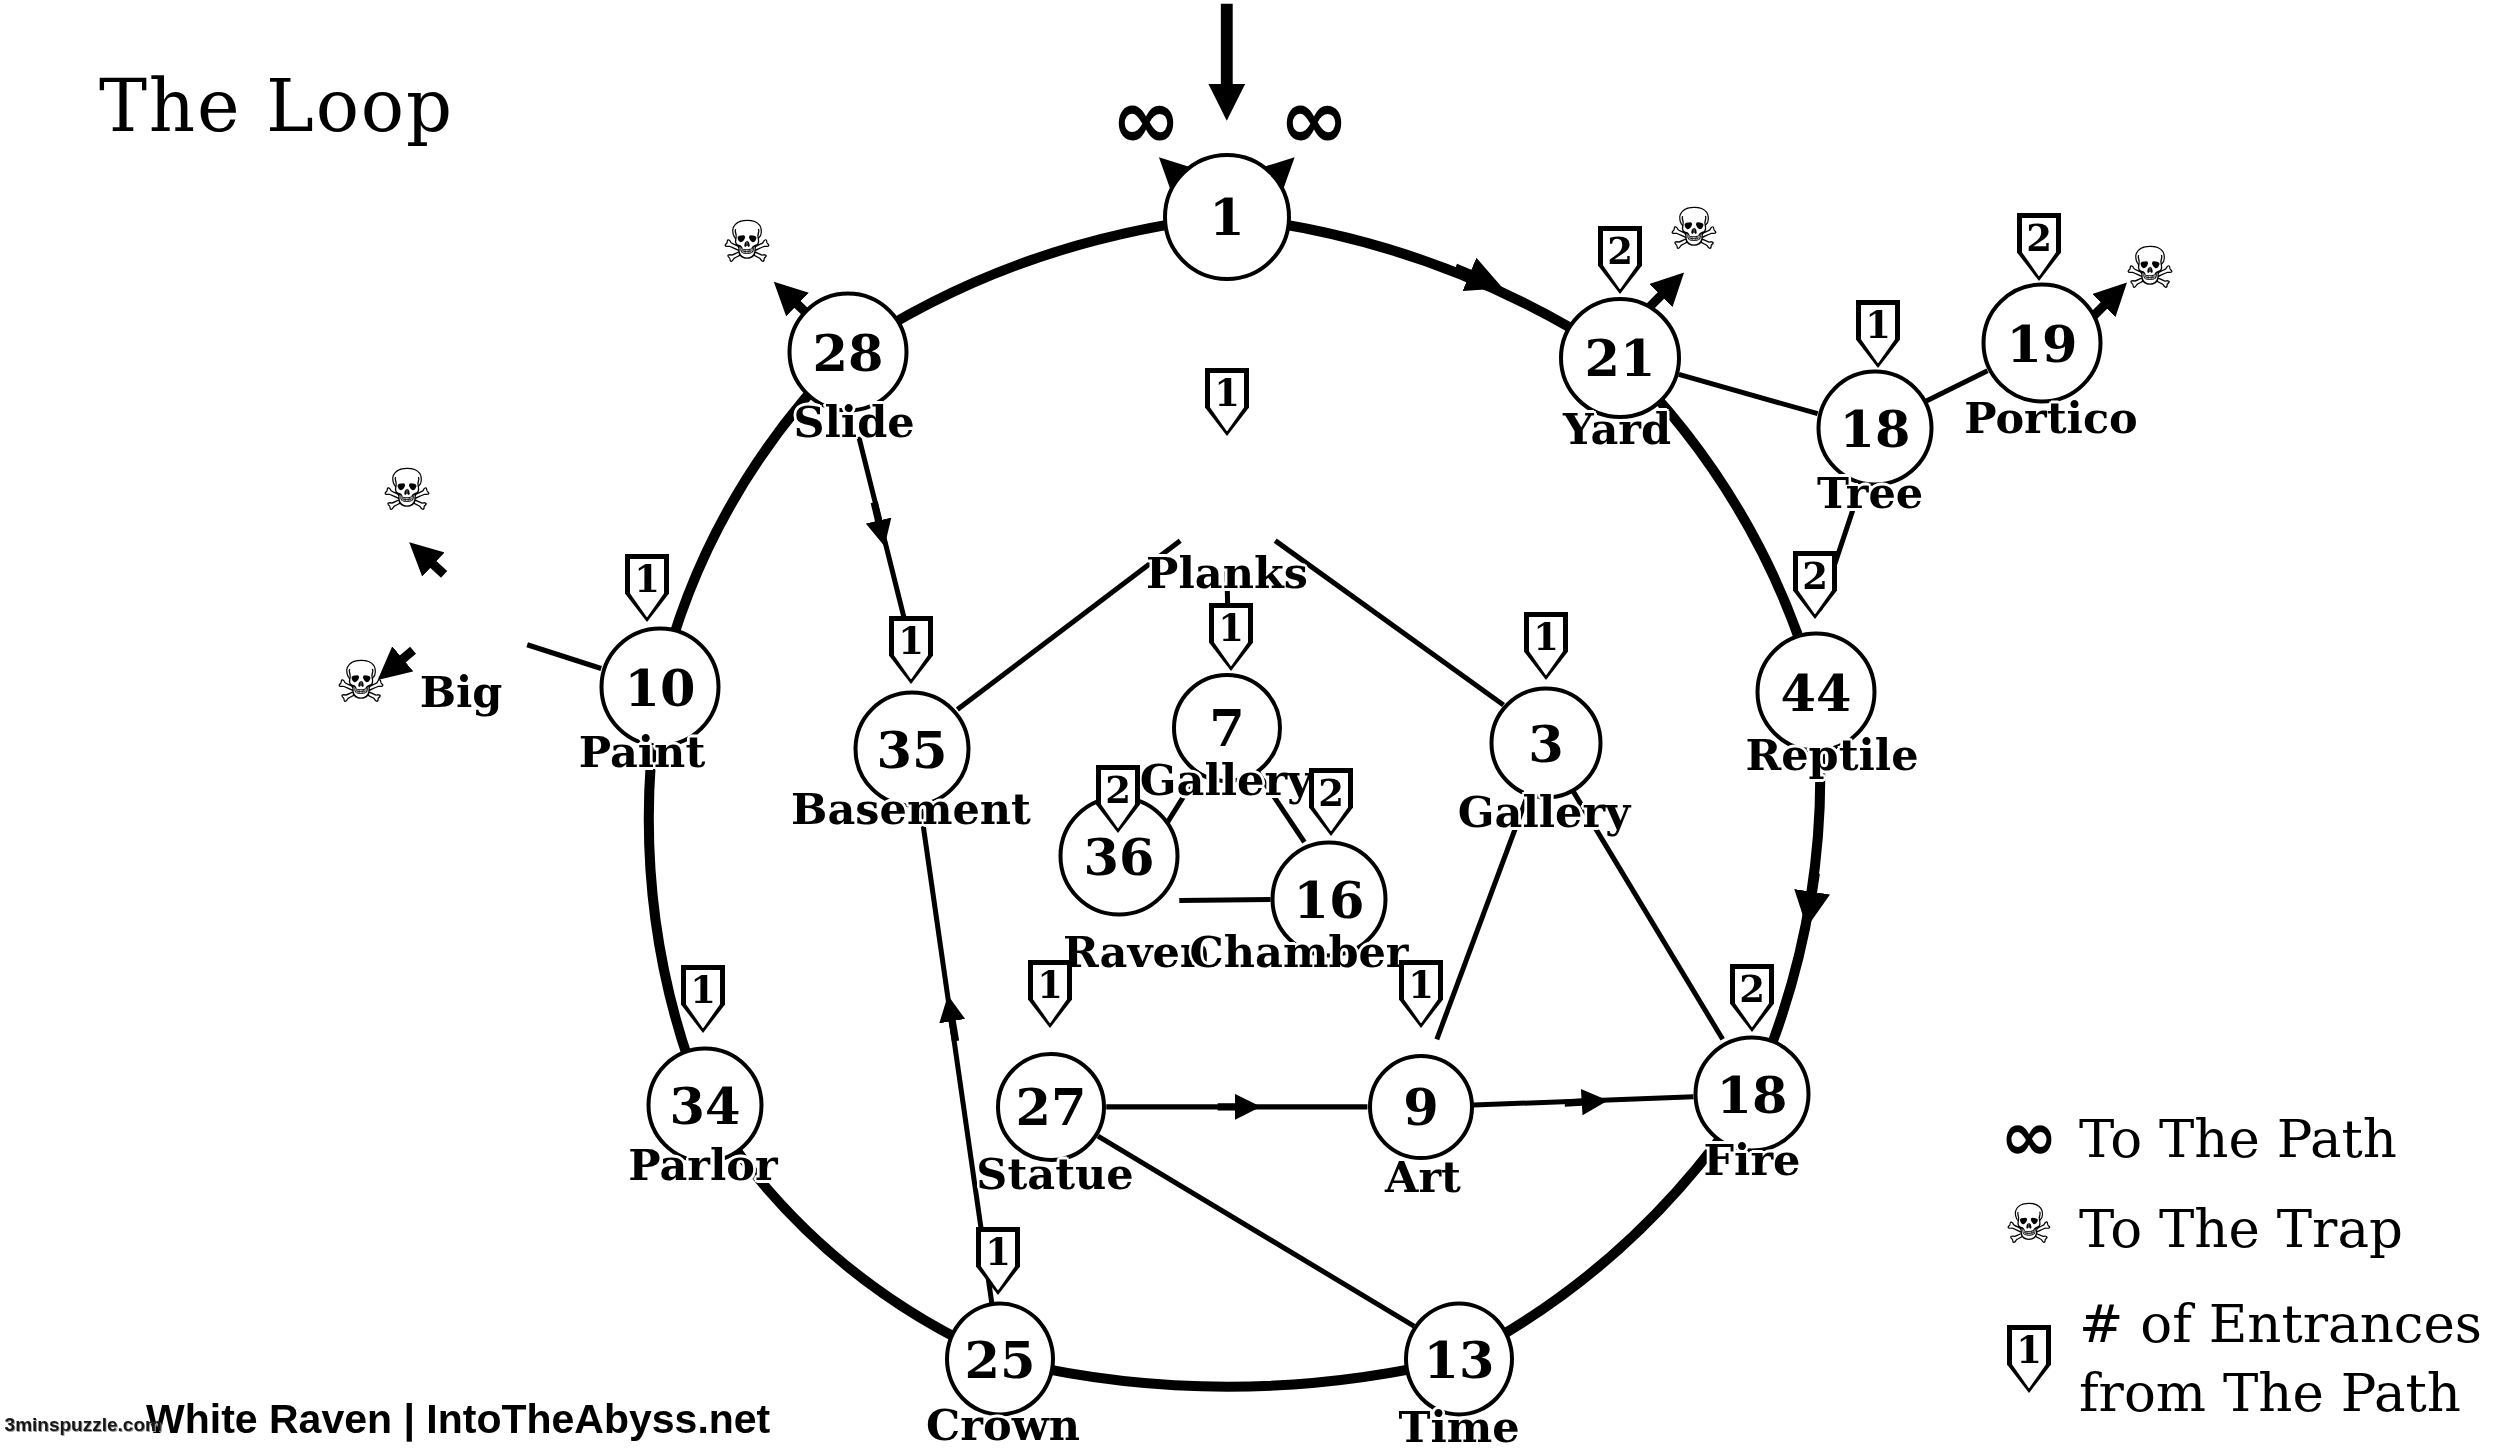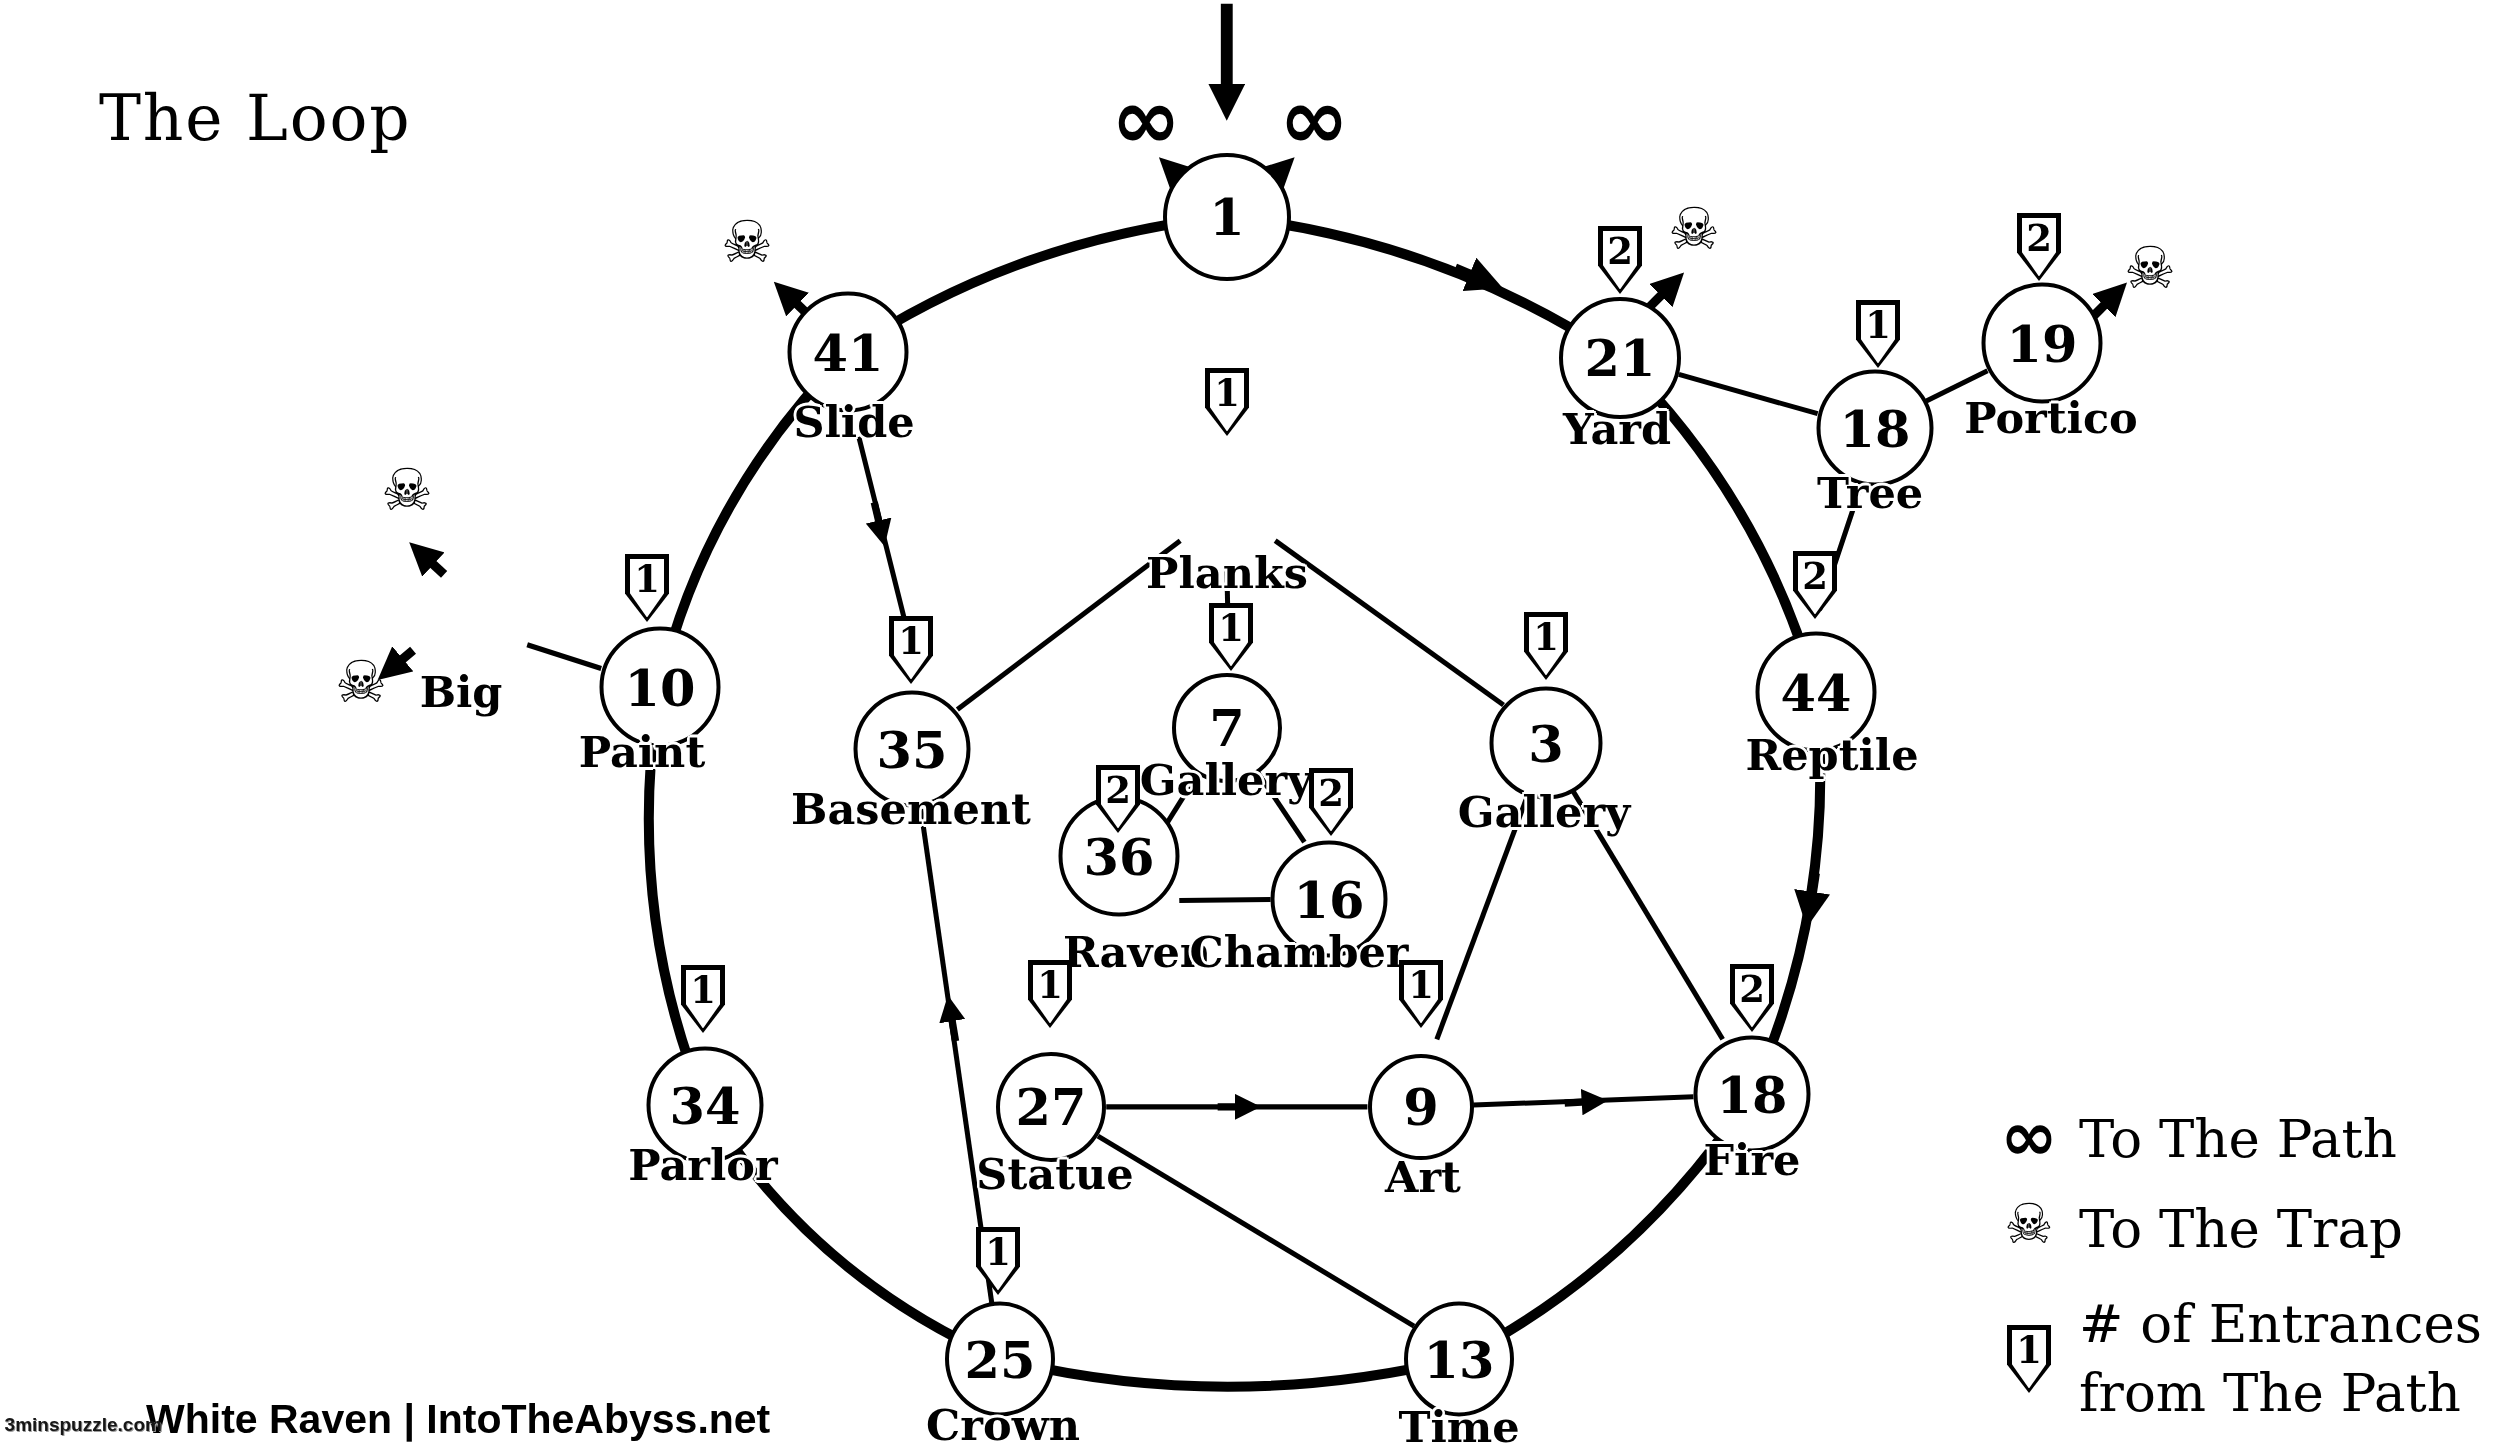--- a/index.html
+++ b/index.html
@@ -15,21 +15,21 @@
                       1.8px 1.8px 0 #fff,-1.8px 1.8px 0 #fff,1.8px -1.8px 0 #fff,-1.8px -1.8px 0 #fff;}
   .badge{position:absolute;transform:translate(-50%,-50%);width:44px;height:68px;}
   .badge .bg{position:absolute;inset:0;background:#000;clip-path:polygon(0 0,100% 0,100% 58%,50% 100%,0 58%);}
   .badge .fg{position:absolute;inset:4.6px;background:#fff;clip-path:polygon(0 0,100% 0,100% 58%,50% 100%,0 58%);}
   .badge .bnum{position:absolute;left:0;right:0;top:2.7px;text-align:center;font-weight:bold;font-size:37px;
                font-family:"DejaVu Serif",serif;}
   .skull{position:absolute;transform:translate(-50%,-50%);font-size:58px;line-height:1;
          font-family:"DejaVu Sans",sans-serif;}
   .inf{position:absolute;transform:translate(-50%,-50%);font-weight:bold;font-size:84px;line-height:1;
        font-family:"DejaVu Sans",sans-serif;}
-  .title{position:absolute;left:99px;top:82px;font-size:63px;letter-spacing:1.8px;
+  .title{position:absolute;left:99px;top:64px;font-size:72px;letter-spacing:1.8px;
          font-family:"DejaVu Serif",serif;}
   .leg-ic{position:absolute;transform:translate(-50%,-50%);font-family:"DejaVu Sans",sans-serif;}
   .leg-tx{position:absolute;transform:translate(0,-50%);font-size:53px;white-space:nowrap;
           font-family:"DejaVu Serif",serif;}
   .credit{position:absolute;left:146px;top:1396px;font-weight:bold;font-size:41px;
           font-family:"Liberation Sans",sans-serif;}
   .wm{position:absolute;left:4.6px;top:1414px;font-weight:bold;font-size:19px;color:#161616;
       font-family:"Liberation Sans",sans-serif;text-shadow:0.9px 0.9px 0 #9a9a9a;}
 </style>
 </head>
@@ -86,21 +86,21 @@
       <line x1="1046" y1="1140" x2="1040" y2="1104" stroke-width="8" marker-end="url(#arw)"></line>
       <line x1="1333" y1="1212" x2="1366" y2="1212" stroke-width="8" marker-end="url(#arw)"></line>
       <line x1="1713" y1="1208" x2="1746" y2="1206" stroke-width="8" marker-end="url(#arw)"></line>
     </g>
   </svg>
 
   <div class="node" style="left:1227px;top:217px;width:128px;height:128px">
       <span class="num">1</span>
     </div>
   <div class="node" style="left:848px;top:352px;width:121px;height:121px">
-      <span class="num">41</span>
+      <span class="num">28</span>
     </div>
   <div class="node" style="left:1620px;top:358px;width:122px;height:122px">
       <span class="num">21</span>
     </div>
   <div class="node" style="left:2042px;top:343px;width:121px;height:121px">
       <span class="num">19</span>
     </div>
   <div class="node" style="left:1875px;top:428px;width:117px;height:117px">
       <span class="num">18</span>
     </div>

